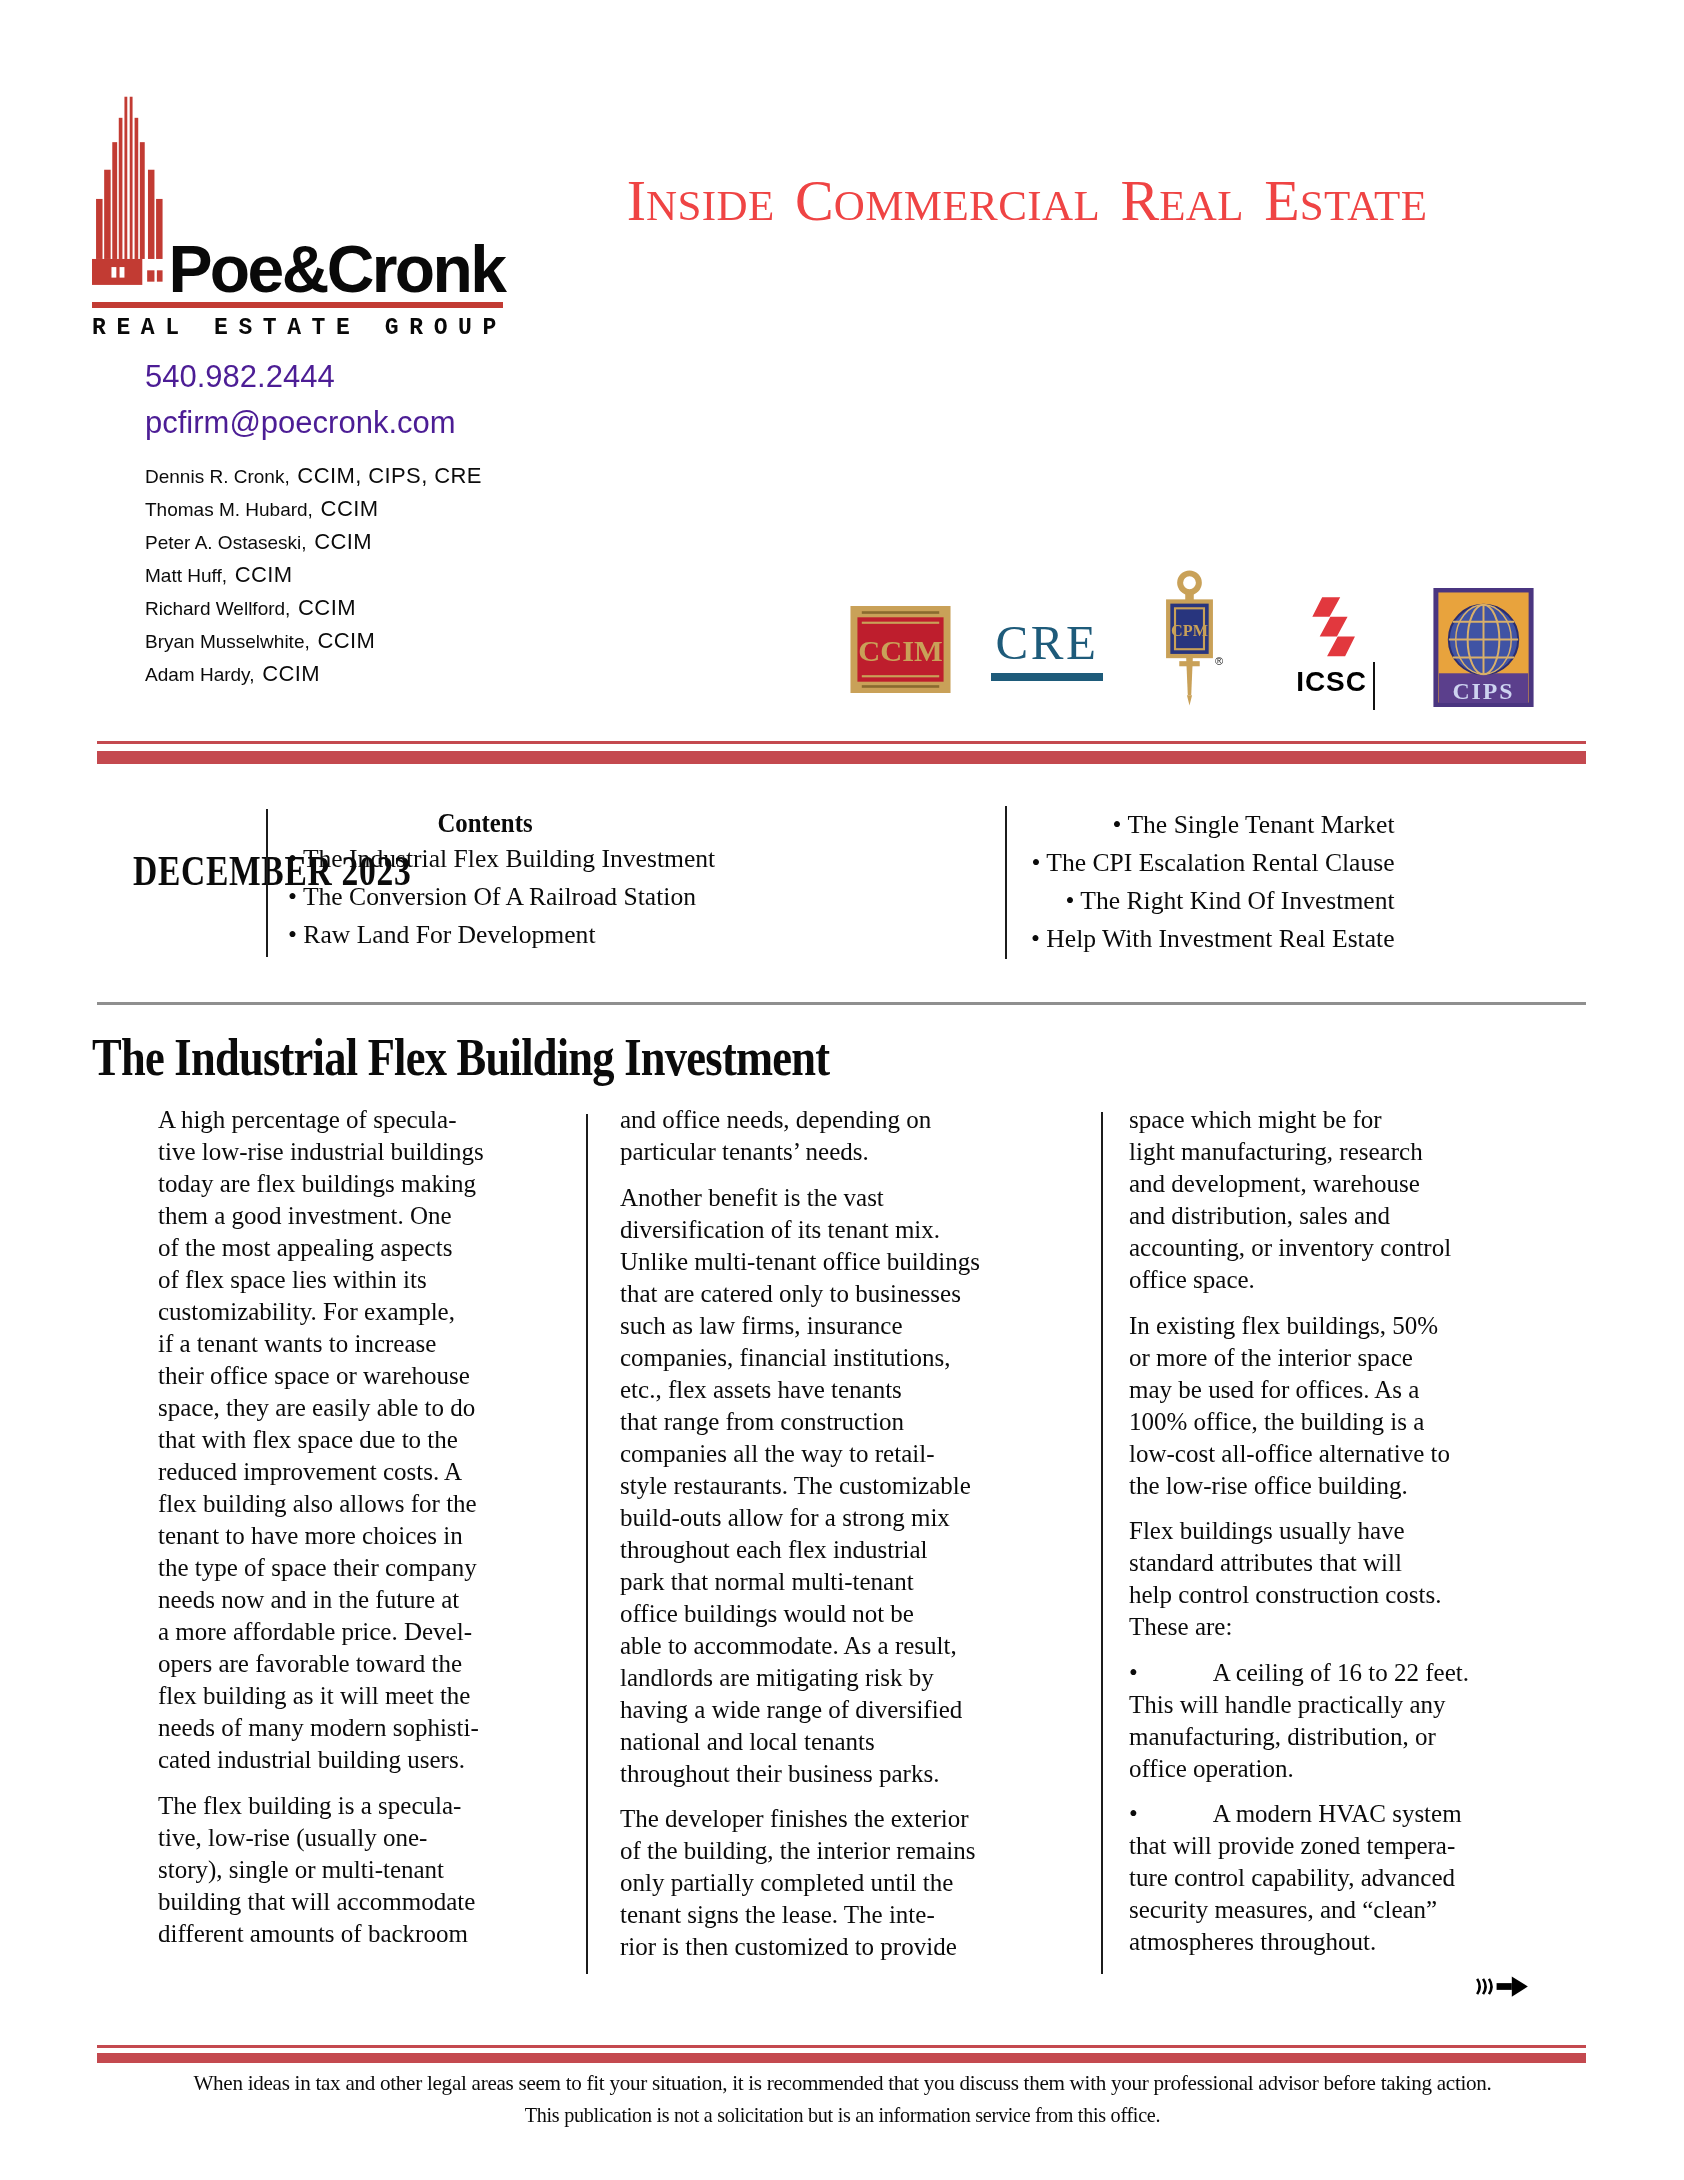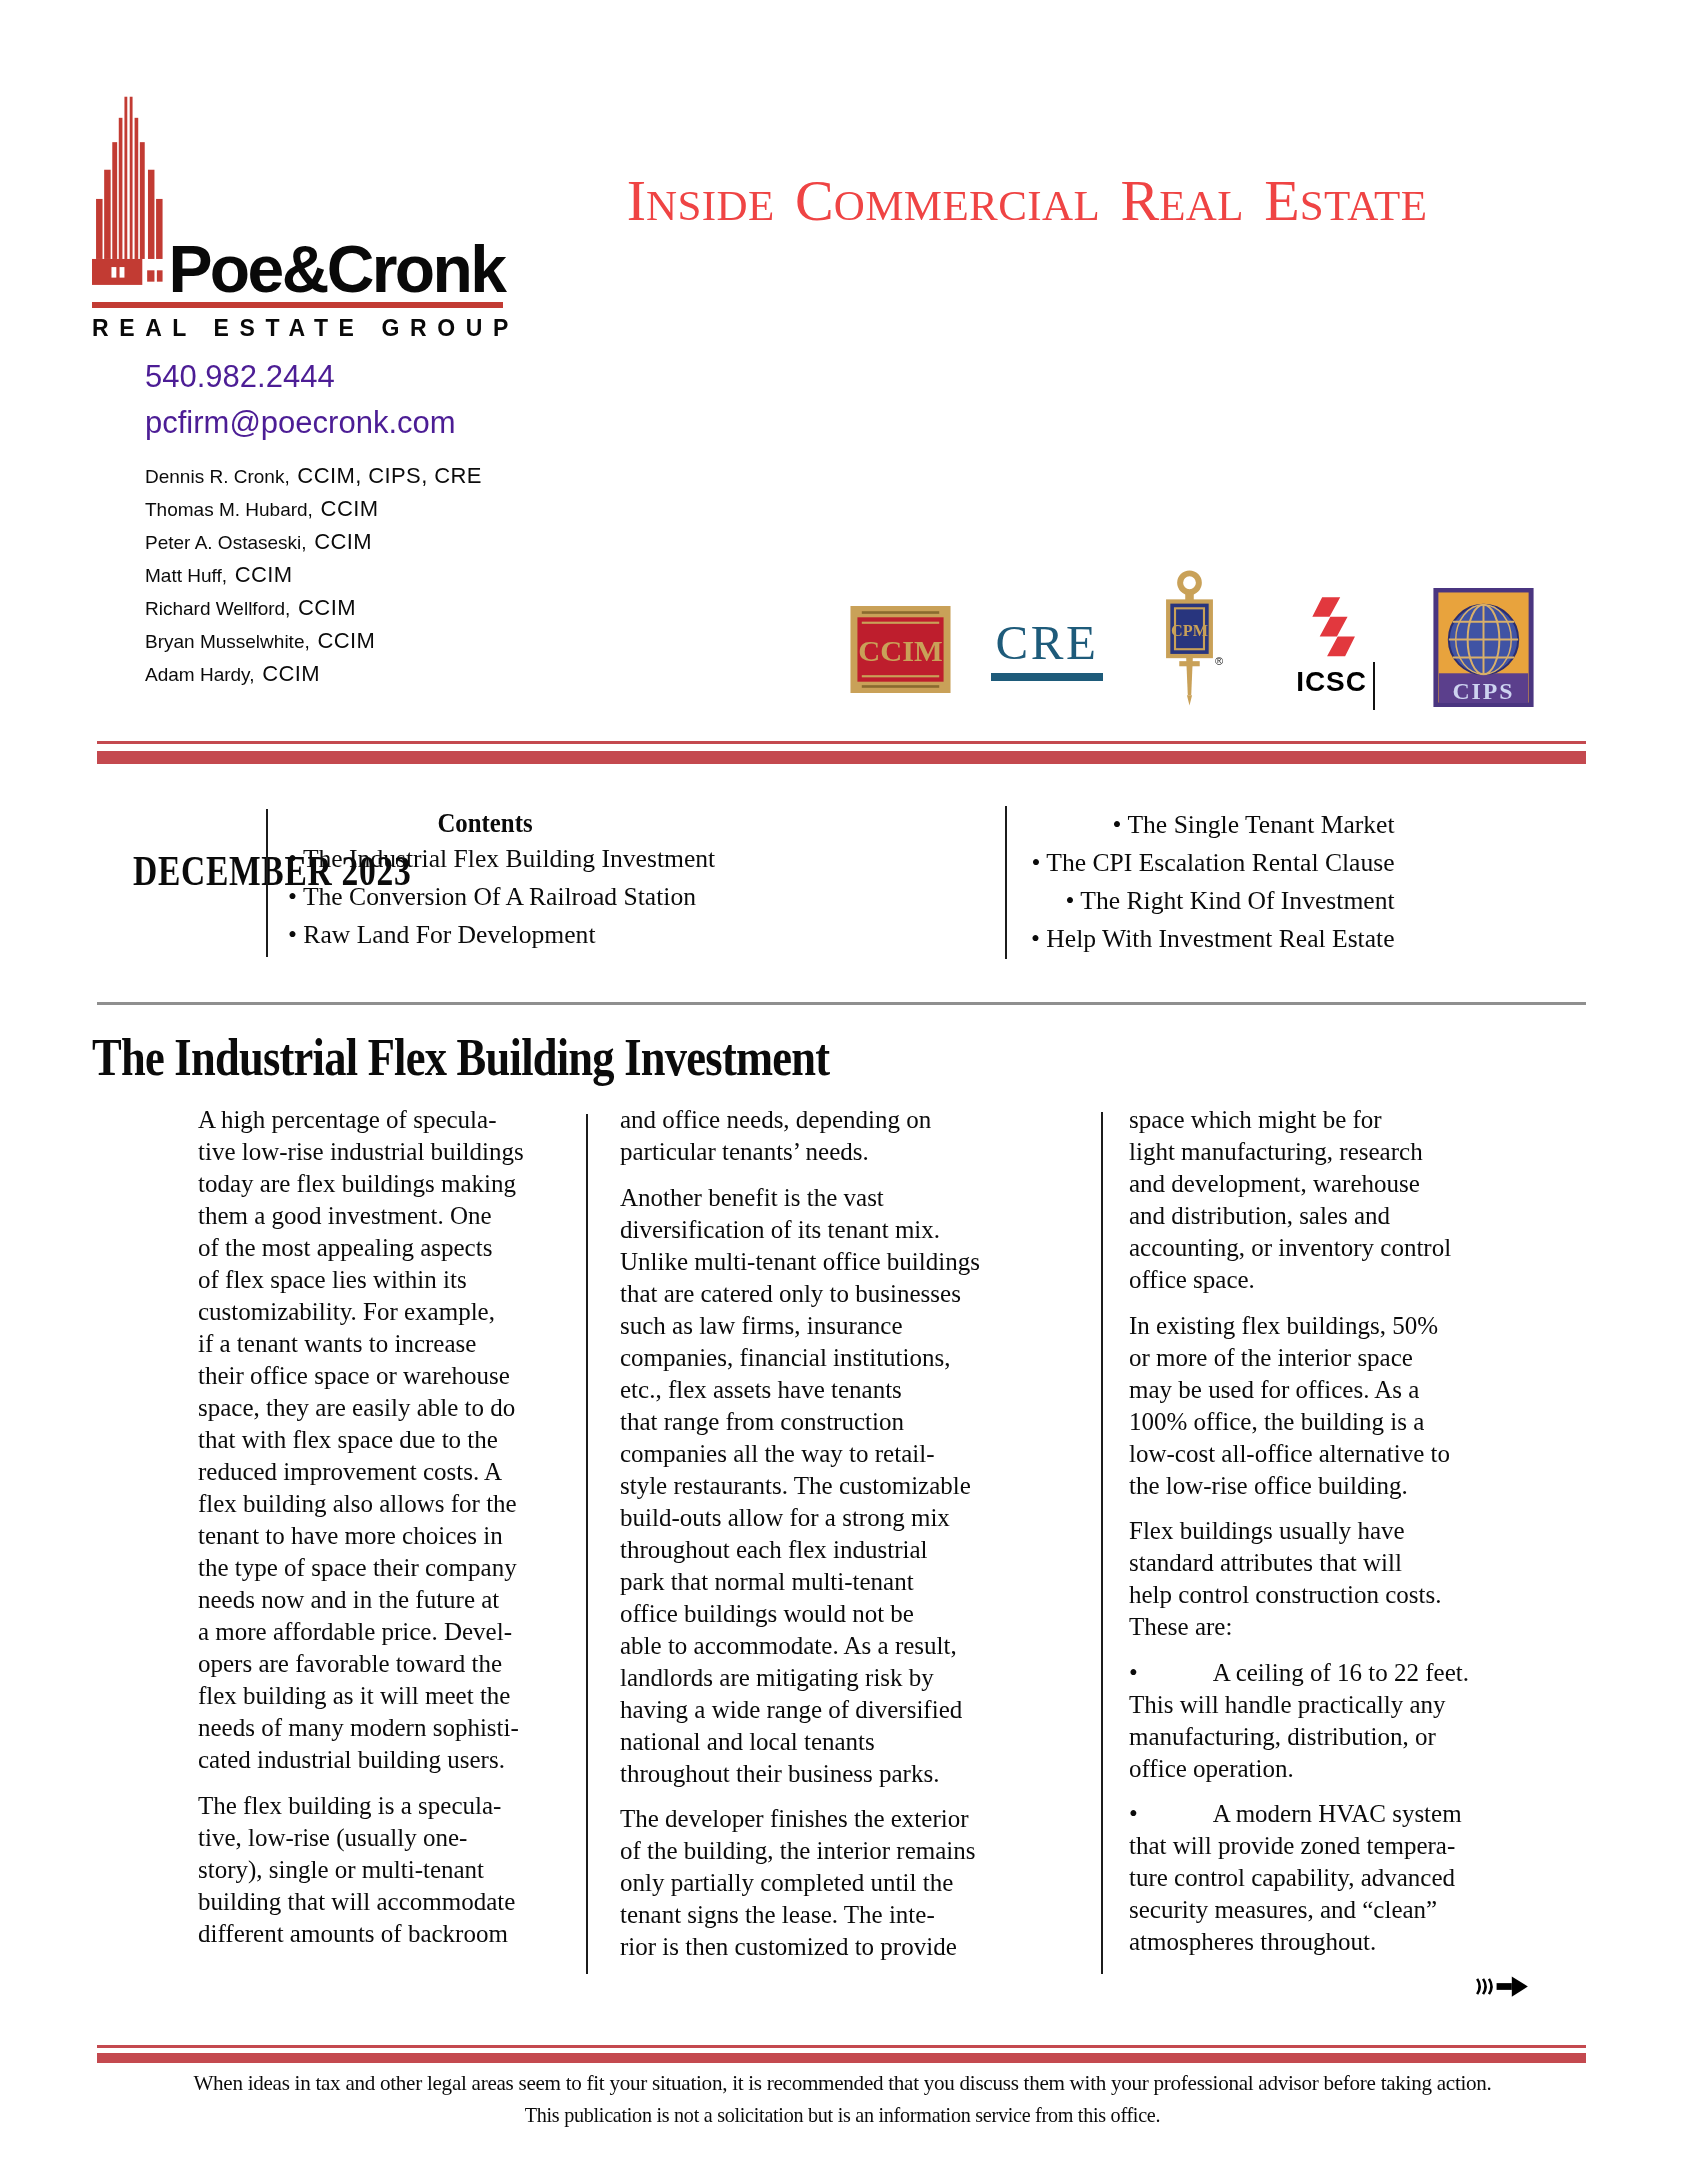--- a/index.html
+++ b/index.html
@@ -6,21 +6,21 @@
   .page{position:relative;width:1685px;height:2181px;background:#ffffff;overflow:hidden;
         font-family:"Liberation Serif",serif;color:#0b0b0b;}
 
   
   .logo{position:absolute;left:92px;top:95px;width:411px;}
   .logo-top{display:flex;align-items:flex-end;}
   .logo-icon{width:73px;height:203px;flex:none;}
   .logo-word{font-family:"Liberation Sans",sans-serif;font-weight:700;font-size:66px;
              letter-spacing:-2.6px;line-height:.88;margin-left:3.4px;color:#090909;}
   .logo-rule{height:6px;background:#c23b33;margin-top:4.3px;}
-  .logo-tagline{font-family:Liberation Sans, sans-serif;font-weight:700;font-size:23px;
+  .logo-tagline{font-family:Liberation Mono, monospace;font-weight:700;font-size:23px;
                 letter-spacing:10.6px;margin-top:6.8px;white-space:nowrap;color:#090909;}
 
   
   .mast-title{position:absolute;left:520px;top:167px;width:1014px;text-align:center;
               color:#ef4444;white-space:nowrap;}
   .mast-title .w{margin:0 8.5px;}
   .mast-title .lead{font-size:58px;}
   .mast-title .rest{font-size:43px;letter-spacing:0.4px;}
 
   
@@ -64,21 +64,21 @@
   .toc{position:absolute;}
   .toc-left{left:288px;top:840px;}
   .toc-right{left:1031px;top:806px;text-align:right;}
   .toc .item{font-size:25.6px;line-height:38px;white-space:nowrap;}
 
   
   .headline{position:absolute;left:92px;top:1027px;font-weight:700;font-size:53px;
             letter-spacing:-0.9px;transform:scaleX(.84);transform-origin:left center;white-space:nowrap;}
   .col{position:absolute;}
   .col p{margin:0 0 13.6px 0;font-size:25px;line-height:32px;white-space:pre-line;}
-  .col1{left:158px;top:1104px;width:426px;margin-left:40px;}
+  .col1{left:158px;top:1104px;width:426px;}
   .col2{left:620px;top:1104px;width:477px;}
   .col3{left:1129px;top:1104px;width:467px;}
   .bdiv1{left:586px;top:1114px;height:860px;}
   .bdiv2{left:1101px;top:1112px;height:862px;}
 
   .cont-arrow{position:absolute;left:1472px;top:1973px;}
 
   
   .footer-line{position:absolute;left:0;width:1685px;text-align:center;
                letter-spacing:-0.3px;transform:scaleX(.96);}

